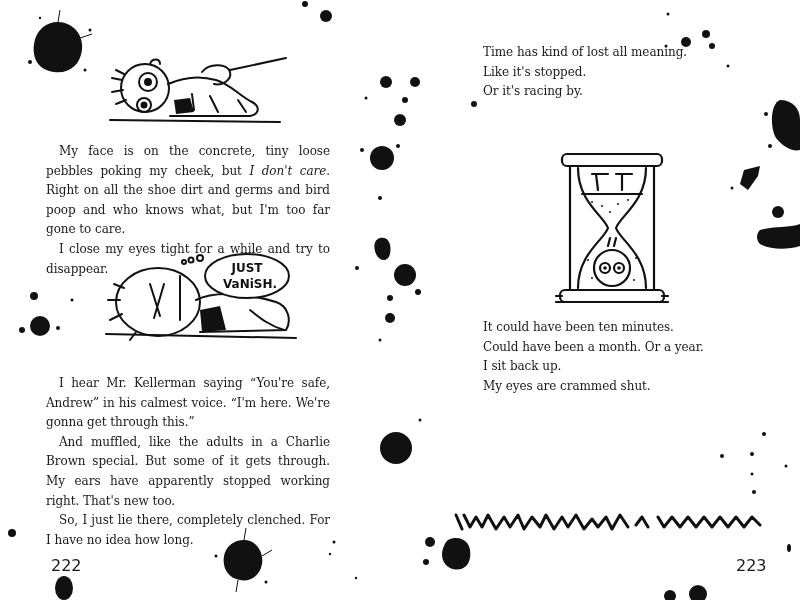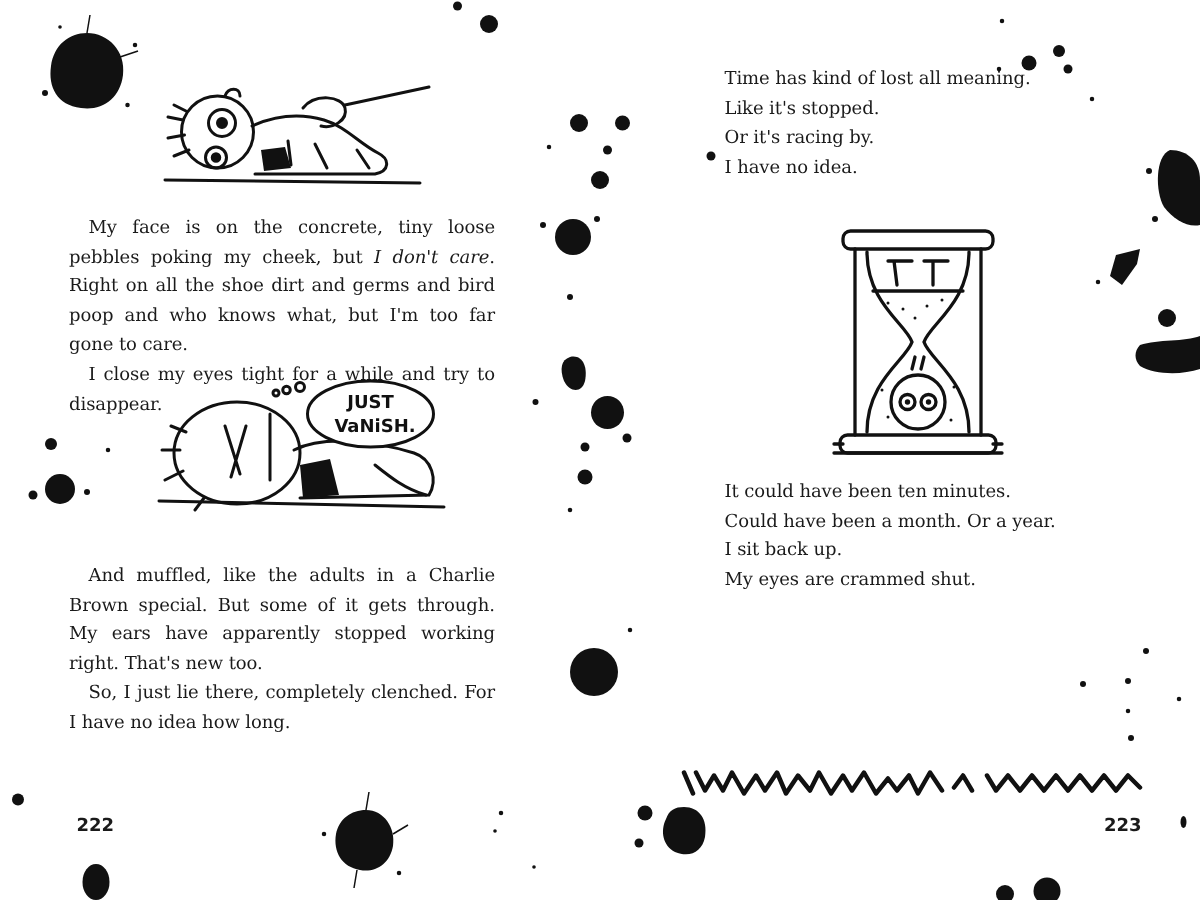--- a/index.html
+++ b/index.html
@@ -13,21 +13,21 @@
   .page-left { left: 0; width: 400px; }
   .page-right { left: 400px; width: 400px; }
   .text-block { position: absolute; font-size: 12px; line-height: 19.6px; letter-spacing: -0.05px; }
   .left-block-1 { left: 46px; top: 142px; width: 284px; }
   .left-block-2 { left: 46px; top: 374px; width: 284px; }
   .right-block-1 { left: 470px; top: 43px; width: 300px; }
   .right-block-2 { left: 470px; top: 318px; width: 312px; }
   .p { margin: 0; text-align: justify; text-align-last: left; }
   .indent { text-indent: 13px; }
   .em { font-style: italic; }
-  .folio { position: absolute; top: 543px; font-family: "DejaVu Sans", "Liberation Sans", sans-serif; font-weight: bold; font-size: 12px; }
+  .folio { position: absolute; top: 556px; font-family: "DejaVu Sans", "Liberation Sans", sans-serif; font-weight: normal; font-size: 16px; }
   .folio-left { left: 51px; }
   .folio-right { left: 736px; }
   .illus { position: absolute; }
   .splat { position: absolute; }
 </style>
 </head>
 <body>
 
 <div class="spread">
 
@@ -146,33 +146,33 @@
         <circle cx="84" cy="16" r="2"></circle>
     </g>
     <g fill="#111">
         <path d="M100 64 L120 60 L126 84 L102 86 Z"></path>
       </g>
     <text x="147" y="26" text-anchor="middle" font-family="DejaVu Sans, sans-serif" font-weight="bold" font-size="12" fill="#111">JUST</text>
     <text x="150" y="42" text-anchor="middle" font-family="DejaVu Sans, sans-serif" font-weight="bold" font-size="12" fill="#111">VaNiSH.</text>
   </svg>
 
   <div class="text-block left-block-2">
+    <p class="p indent">I hear Mr. Kellerman saying “You're safe, Andrew” in his calmest voice. “I'm here. We're gonna get through this.”</p>
     <p class="p indent">And muffled, like the adults in a Charlie Brown special. But some of it gets through. My ears have apparently stopped working right. That's new too.</p>
     <p class="p indent">So, I just lie there, completely clenched. For I have no idea how long.</p>
   </div>
 
   <div class="folio folio-left">222</div>
 
   <div class="page page-right"></div>
 
   <div class="text-block right-block-1">
     <p class="p indent">Time has kind of lost all meaning.</p>
     <p class="p indent">Like it's stopped.</p>
     <p class="p indent">Or it's racing by.</p>
-    <p class="p indent">I have no idea.</p>
   </div>
 
   <svg class="illus" style="left:552px;top:150px;" width="120" height="158" viewBox="0 0 120 158">
     <g fill="none" stroke="#111" stroke-width="2.2" stroke-linecap="round">
       <rect x="10" y="4" width="100" height="12" rx="5"></rect>
       <rect x="8" y="140" width="104" height="12" rx="5"></rect>
       <path d="M18 16 L18 140 M102 16 L102 140"></path>
       <path d="M26 18 C26 52 52 66 56 78 C52 90 26 104 26 138 M94 18 C94 52 68 66 64 78 C68 90 94 104 94 138"></path>
       <path d="M30 44 L90 44"></path>
       <path d="M40 24 L56 24 M44 24 L46 40 M64 24 L80 24 M70 24 L70 40"></path>

